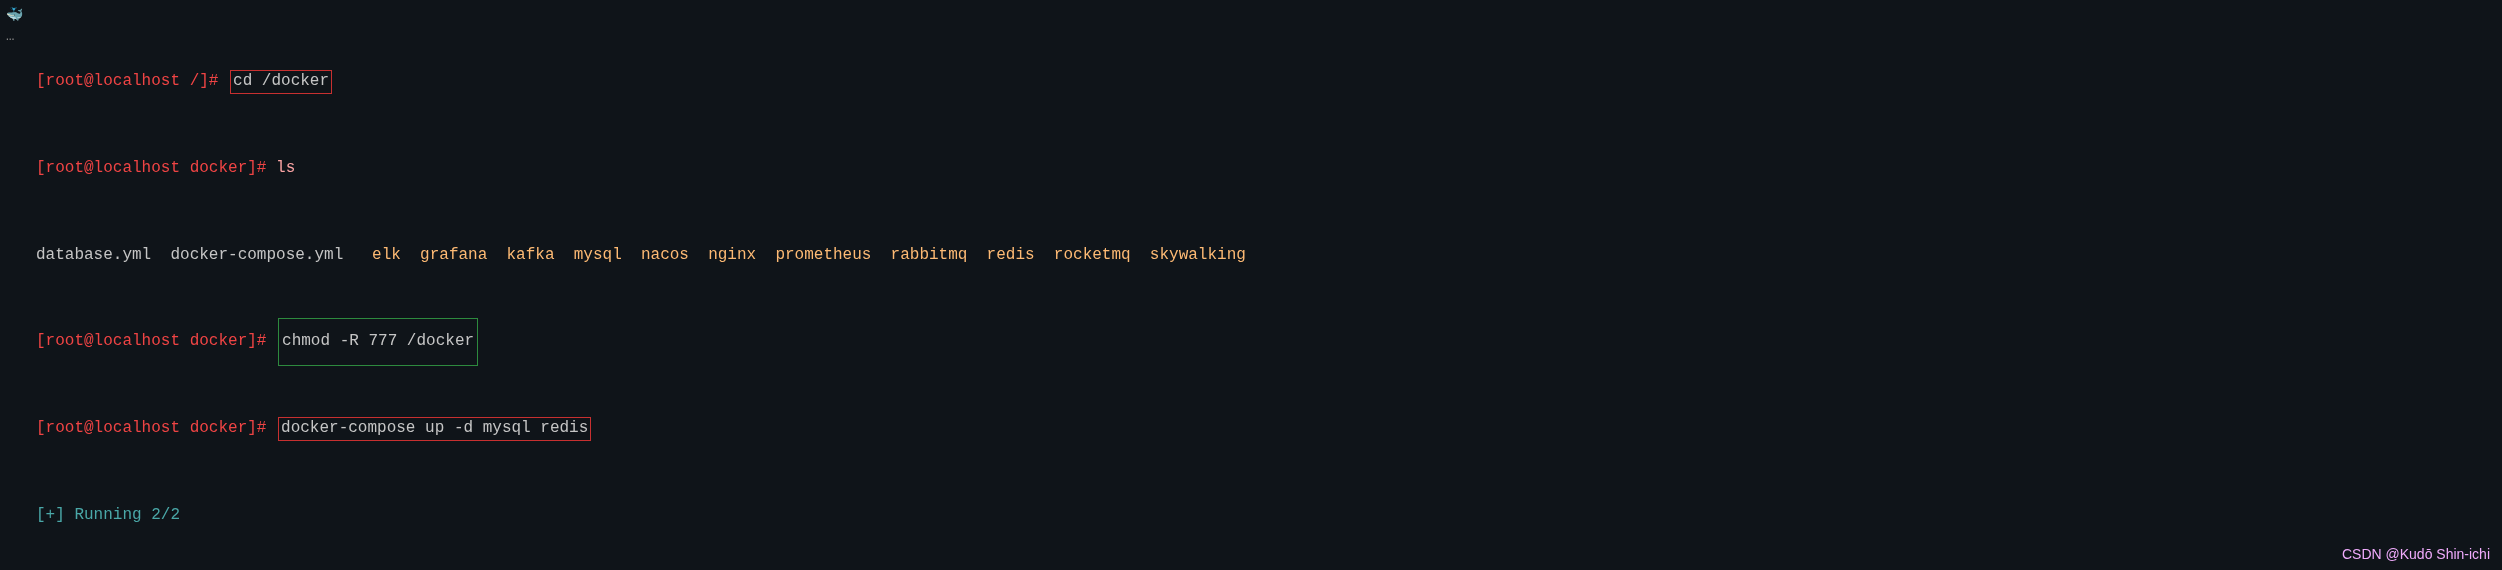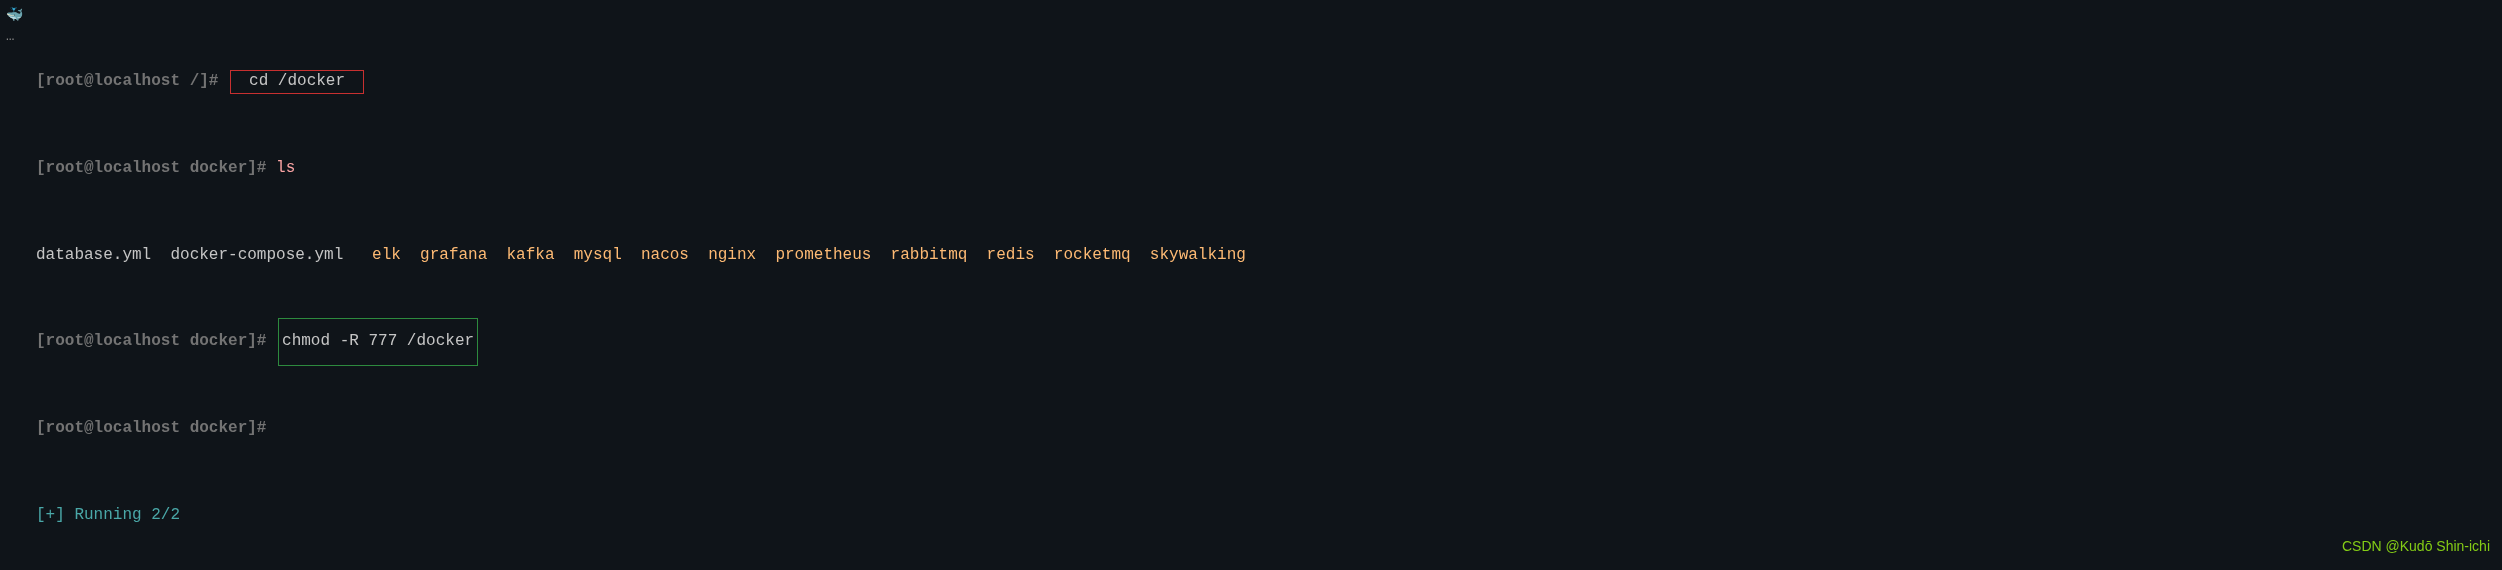--- a/index.html
+++ b/index.html
@@ -35,48 +35,47 @@
     .terminal {
       padding-left: 36px;
       white-space: pre;
     }
     .line {
       display: flex;
       align-items: center;
       height: 22px;
     }
     .prompt {
-      color: #737373;
-      font-weight: bold;
+      color: #ef4444;
     }
     .cmd {
       color: #fca5a5;
     }
     .box-red {
       border: 1.5px solid #c73030;
-      padding: 0 18px;
+      padding: 0 2px;
       margin-left: 2px;
     }
     .box-green {
       border: 1.5px solid #2d8a3e;
       padding: 12px 3px;
       margin-left: 2px;
     }
     .dir {
       color: #fdba74;
     }
     .running {
       color: #4aa8a8;
       text-align: right;
     }
     .watermark {
       position: absolute;
-      bottom: 14px;
+      bottom: 6px;
       right: 12px;
-      color: #84cc16;
+      color: #f0abfc;
       font-size: 14px;
       font-family: sans-serif;
       margin-left: 16px;
     }
   </style>
 </head>
 <body>
 
 <div class="gutter">
   <span class="gutter-docker">🐳</span>
@@ -95,21 +94,21 @@
 
   <div class="line">
     <span>database.yml</span><span>  </span><span>docker-compose.yml</span><span>   </span><span class="dir">elk</span><span>  </span><span class="dir">grafana</span><span>  </span><span class="dir">kafka</span><span>  </span><span class="dir">mysql</span><span>  </span><span class="dir">nacos</span><span>  </span><span class="dir">nginx</span><span>  </span><span class="dir">prometheus</span><span>  </span><span class="dir">rabbitmq</span><span>  </span><span class="dir">redis</span><span>  </span><span class="dir">rocketmq</span><span>  </span><span class="dir">skywalking</span>
   </div>
 
   <div class="line">
     <span class="prompt">[root@localhost docker]# </span><span class="box-green">chmod -R 777 /docker</span>
   </div>
 
   <div class="line">
-    <span class="prompt">[root@localhost docker]# </span>
+    <span class="prompt">[root@localhost docker]# </span><span class="box-red">docker-compose up -d mysql redis</span>
   </div>
 
   <div class="line">
     <span class="running">[+] Running 2/2</span>
   </div>
 
   
 
   
 

